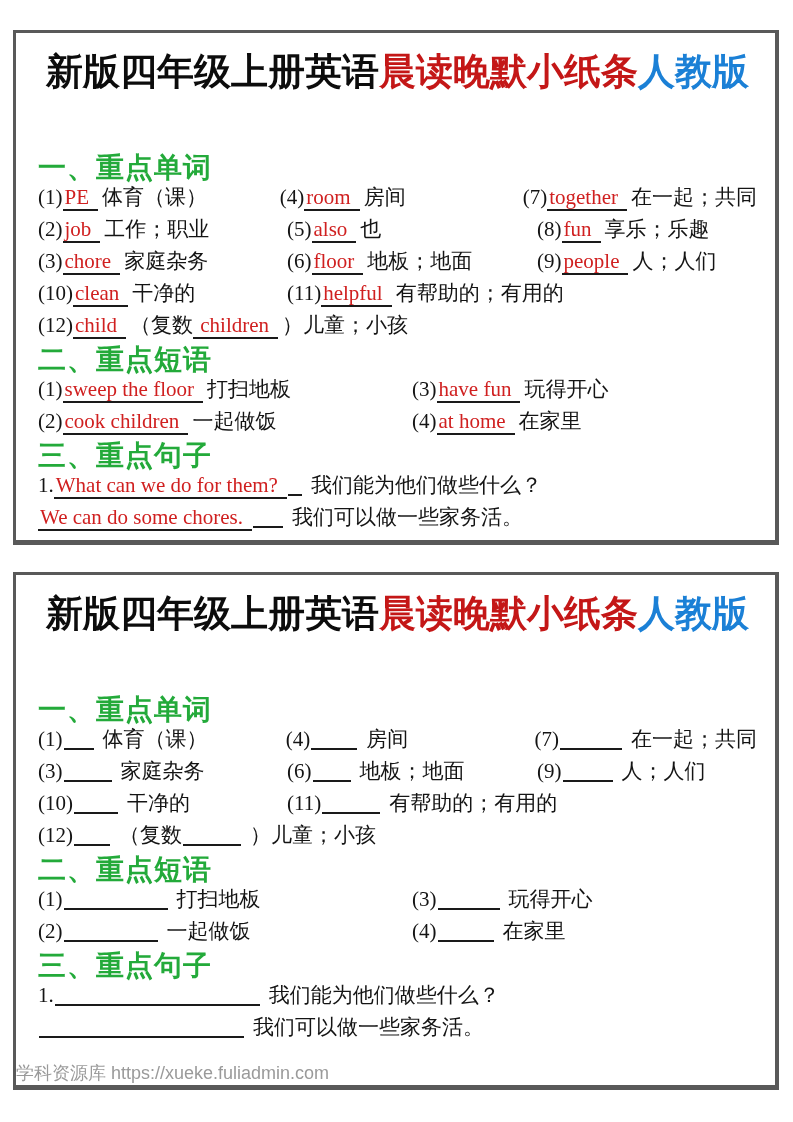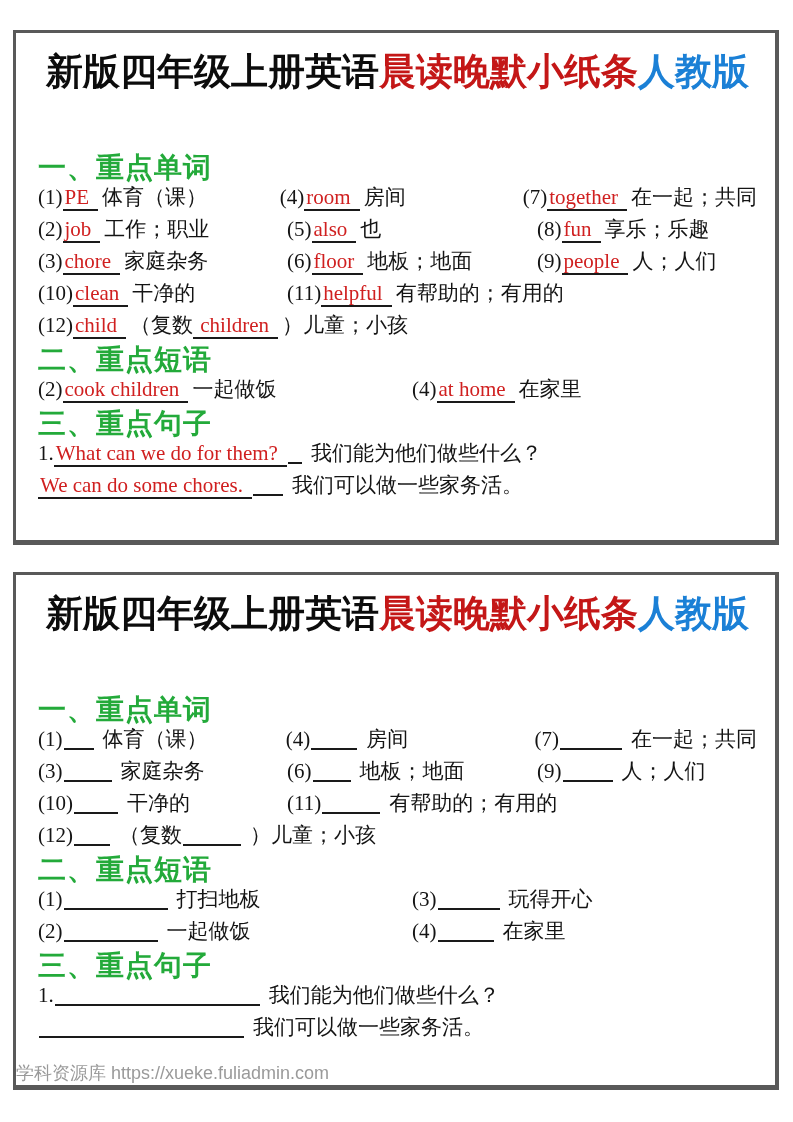--- a/index.html
+++ b/index.html
@@ -77,20 +77,24 @@
       </div>
       <div class="row words">
         <div class="cell"><span class="seg-num">(10)</span><span class="seg-ans">clean</span><span class="seg-zh">干净的</span></div>
         <div class="cell"><span class="seg-num">(11)</span><span class="seg-ans">helpful</span><span class="seg-zh">有帮助的；有用的</span></div>
       </div>
       <div class="row words">
         <div class="cell"><span class="seg-num">(12)</span><span class="seg-ans">child</span><span class="seg-zh">（复数</span><span class="seg-ans"> children</span><span class="seg-zh">）儿童；小孩</span></div>
       </div>
       <div class="section-heading">二、重点短语</div>
       <div class="row phrases">
+        <div class="cell"><span class="seg-num">(1)</span><span class="seg-ans">sweep the floor</span><span class="seg-zh">打扫地板</span></div>
+        <div class="cell"><span class="seg-num">(3)</span><span class="seg-ans">have fun</span><span class="seg-zh">玩得开心</span></div>
+      </div>
+      <div class="row phrases">
         <div class="cell"><span class="seg-num">(2)</span><span class="seg-ans">cook children</span><span class="seg-zh">一起做饭</span></div>
         <div class="cell"><span class="seg-num">(4)</span><span class="seg-ans">at home</span><span class="seg-zh">在家里</span></div>
       </div>
       <div class="section-heading">三、重点句子</div>
       <div class="row sentences">
         <div class="cell"><span class="seg-num">1.</span><span class="seg-ans">What can we do for them?</span><span class="seg-blank" style="width: 14px;"></span><span class="seg-zh">我们能为他们做些什么？</span></div>
       </div>
       <div class="row sentences">
         <div class="cell"><span class="seg-ans">We can do some chores.</span><span class="seg-blank" style="width: 30px;"></span><span class="seg-zh">我们可以做一些家务活。</span></div>
       </div>

